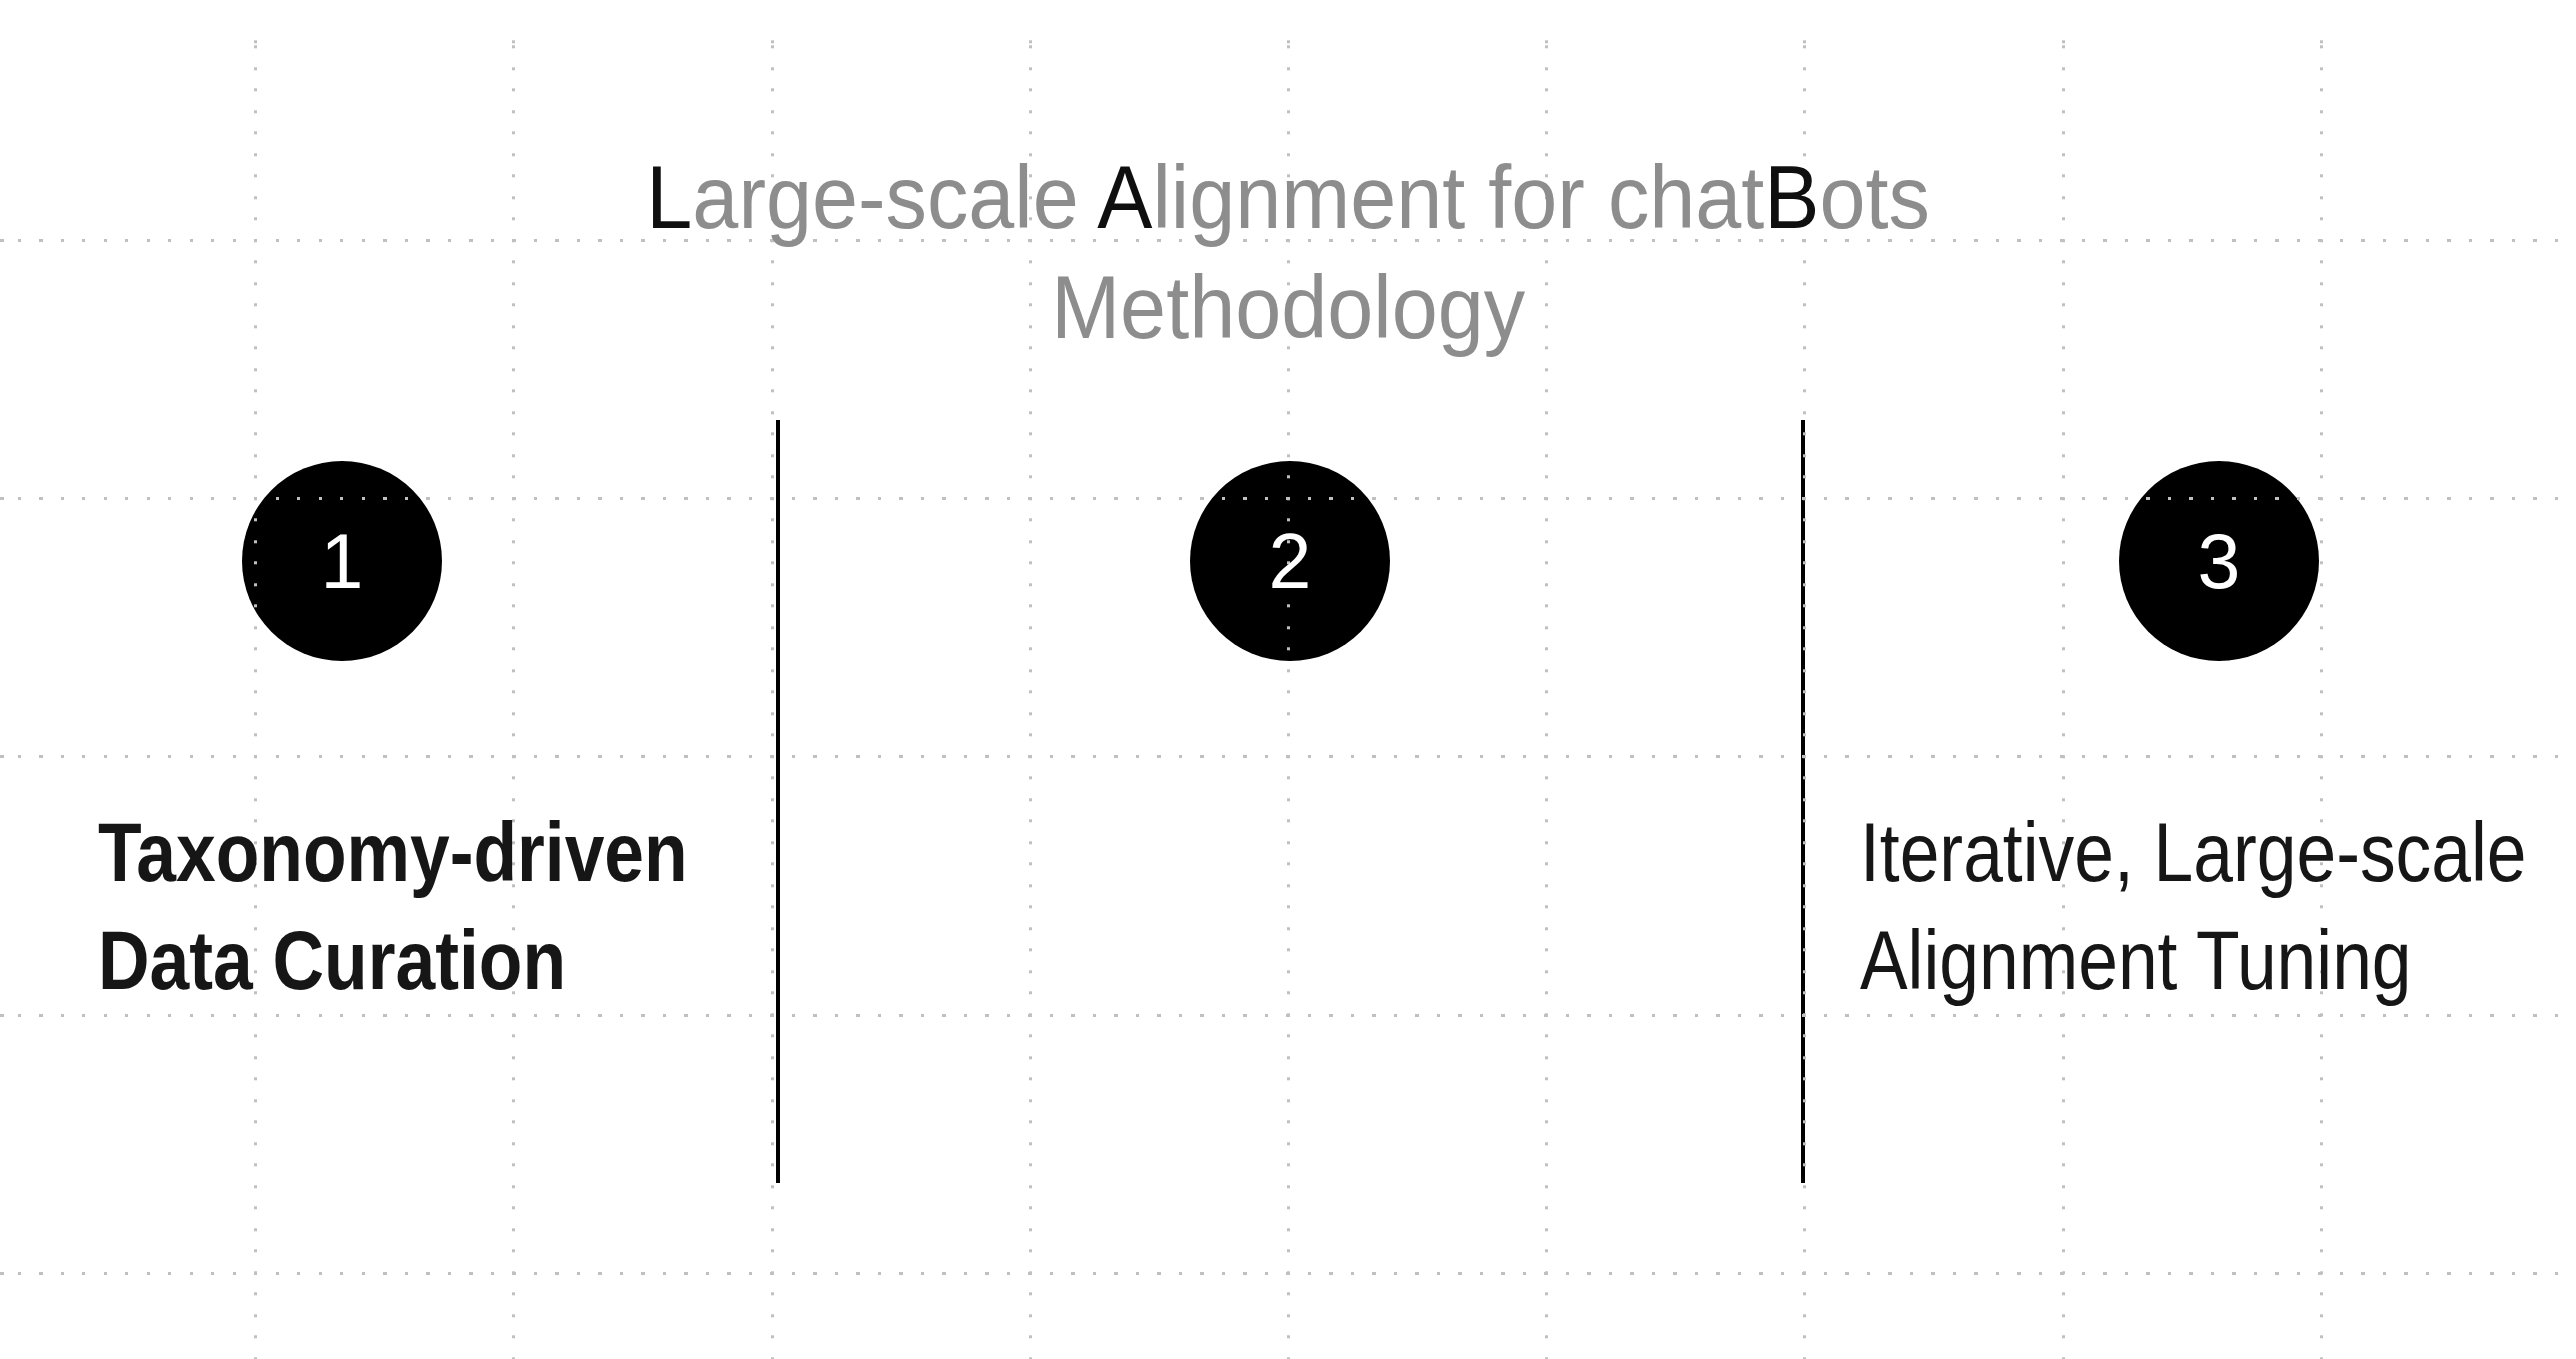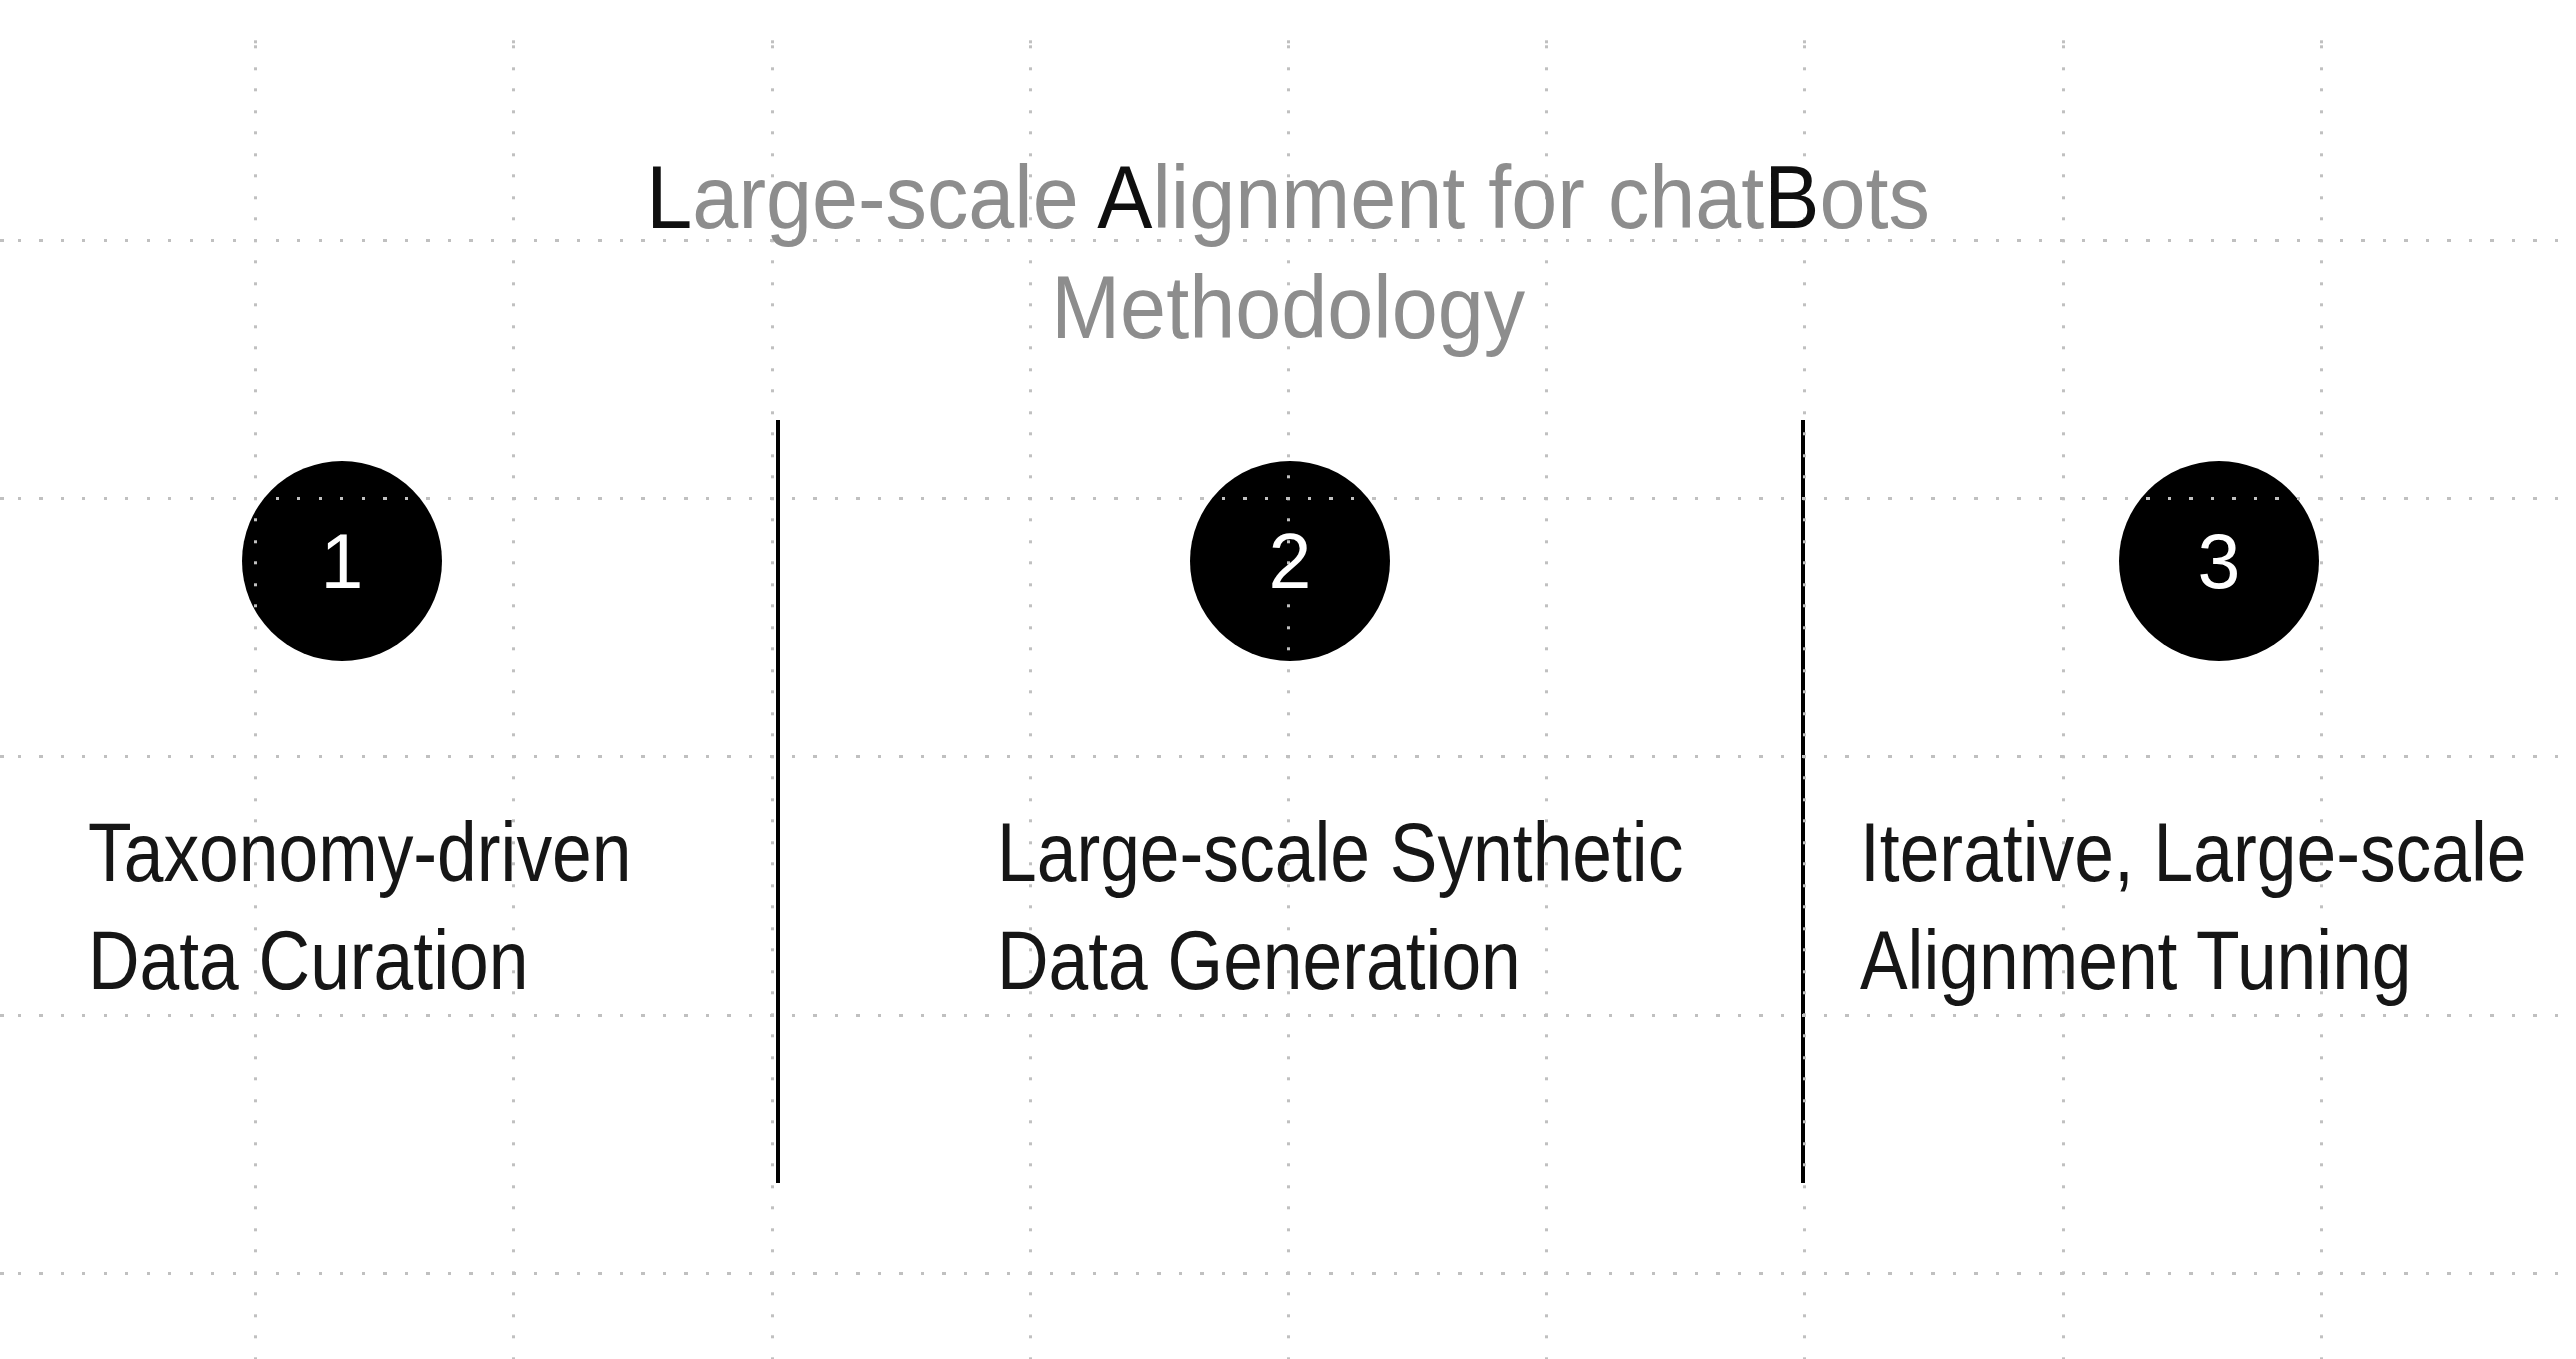--- a/index.html
+++ b/index.html
@@ -54,21 +54,21 @@
   }
   .num.n1 { left:242px; top:428px; }
   .num.n2 { left:1190px; top:428px; }
   .num.n3 { left:2119px; top:428px; }
 
   .label {
     position:absolute; top:766px; font-size:83px; line-height:108px;
     color:var(--label_black,#161616); z-index:3; white-space:nowrap;
   }
   .label-inner { transform:scaleX(0.86); transform-origin:left top; }
-  .label.l1 { left:88px; }
+  .label.l1 { left:98px;font-weight:bold; }
   .label.l2 { left:997px; }
   .label.l3 { left:1860px; }
 </style>
 </head>
 <body>
 
 <div class="canvas">
 
   <div class="divider d1"></div>
   <div class="divider d2"></div>
@@ -110,26 +110,20 @@
   <div class="num n3">
       <span>3</span>
     </div>
 
   <div class="label l1">
     <div class="label-inner">
       <div>Taxonomy-driven</div>
       <div>Data Curation</div>
     </div>
   </div>
-  <div class="label l2">
-    <div class="label-inner">
-      <div>Large-scale Synthetic</div>
-      <div>Data Generation</div>
-    </div>
-  </div>
   <div class="label l3">
     <div class="label-inner">
       <div>Iterative, Large-scale</div>
       <div>Alignment Tuning</div>
     </div>
   </div>
 
 </div>
 
 

